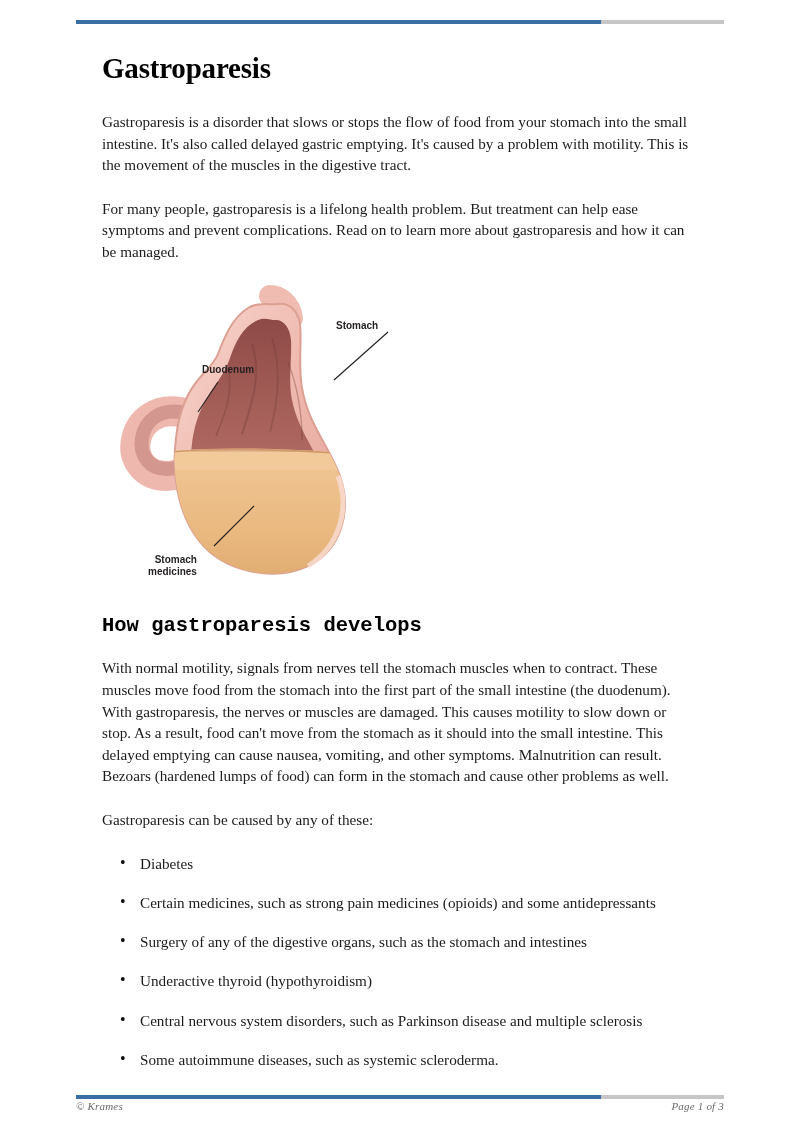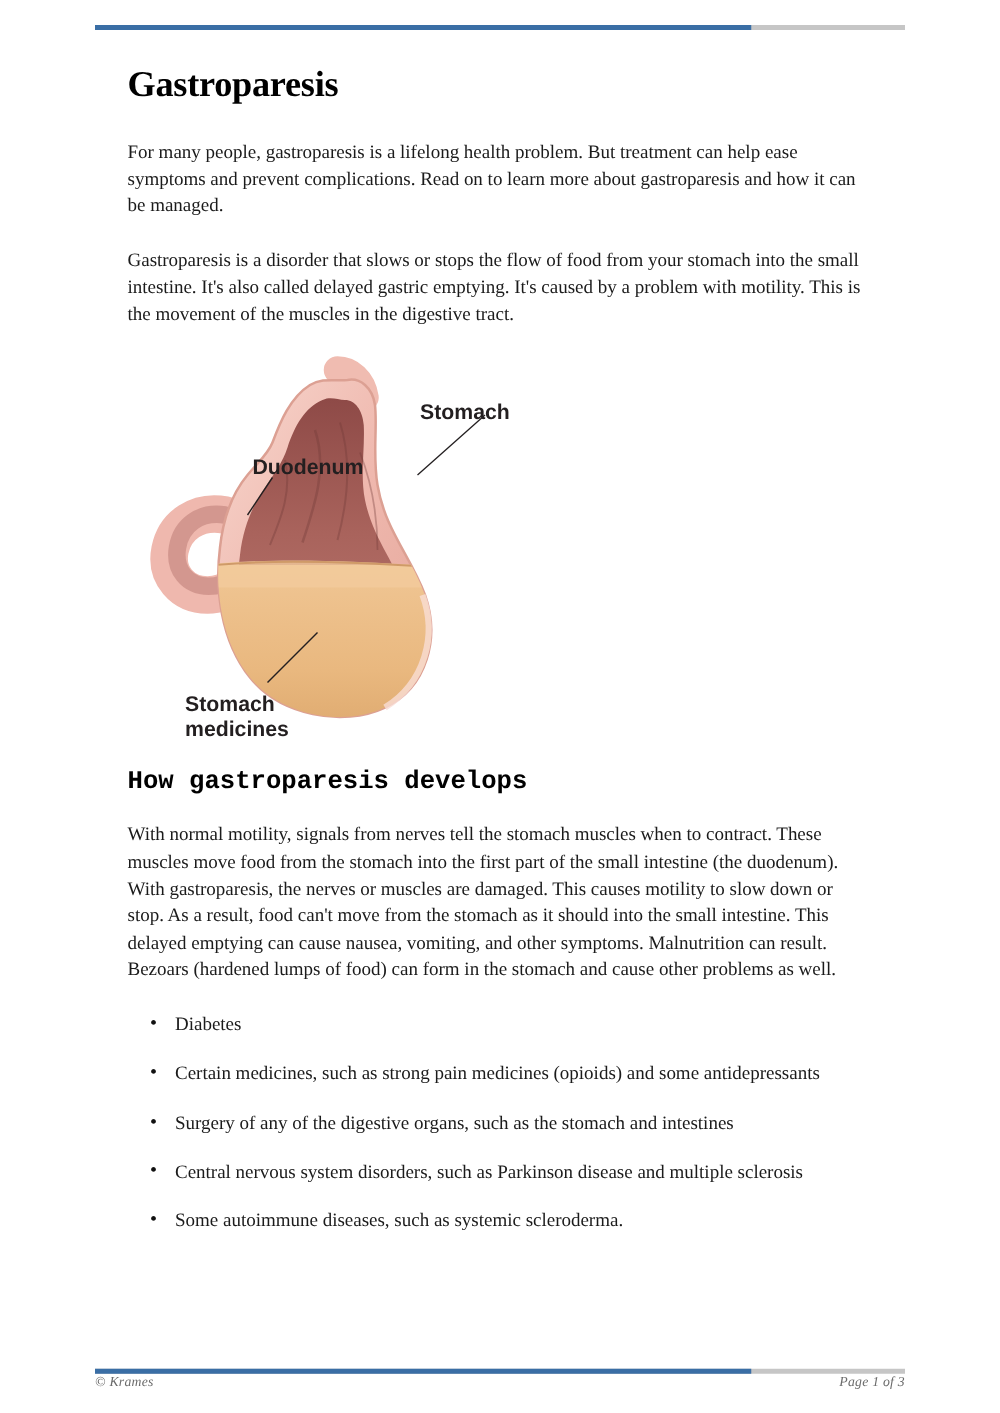--- a/index.html
+++ b/index.html
@@ -128,44 +128,45 @@
   .figure {
     position: relative;
     width: 596px;
     height: 300px;
     margin: 8px 0 4px 0;
   }
   .figure svg { display: block; }
   .fig-label {
     position: absolute;
     font-family: "Liberation Sans", sans-serif;
-    font-size: 17px;
+    font-size: 10px;
     font-weight: bold;
     color: #231f20;
     line-height: 1.15;
+    text-align: right;
   }
   .lbl-stomach { left: 234px; top: 36px; }
   .lbl-duodenum { left: 52px; top: 80px; padding-left: 48px; }
   .lbl-contents { left: 46px; top: 270px; }
 </style>
 </head>
 <body>
 
 <div class="page">
 
   <div class="rule-top">
     <div class="fill"></div>
   </div>
 
   <div class="content">
 
     <h1 class="doc-title">Gastroparesis</h1>
 
+    <p class="body-text">Gastroparesis is a disorder that slows or stops the flow of food from your stomach into the small intestine. It's also called delayed gastric emptying. It's caused by a problem with motility. This is the movement of the muscles in the digestive tract.</p>
     <p class="body-text">For many people, gastroparesis is a lifelong health problem. But treatment can help ease symptoms and prevent complications. Read on to learn more about gastroparesis and how it can be managed.</p>
-    <p class="body-text">Gastroparesis is a disorder that slows or stops the flow of food from your stomach into the small intestine. It's also called delayed gastric emptying. It's caused by a problem with motility. This is the movement of the muscles in the digestive tract.</p>
 
     <div class="figure">
       <svg width="596" height="300" viewBox="0 0 596 300">
         <defs>
           <linearGradient id="liningGrad" x1="0" y1="0" x2="0" y2="1">
             <stop offset="0%" stop-color="#8e4a47"></stop>
             <stop offset="45%" stop-color="#a9635c"></stop>
             <stop offset="100%" stop-color="#bb7b72"></stop>
           </linearGradient>
           <linearGradient id="contentGrad" x1="0" y1="0" x2="0" y2="1">
@@ -254,25 +255,27 @@
       <div class="fig-label lbl-duodenum">Duodenum</div>
       <div class="fig-label lbl-contents">
         <div>Stomach</div>
         <div>medicines</div>
       </div>
     </div>
 
     <h2 class="section-title">How gastroparesis develops</h2>
     <p class="body-text">With normal motility, signals from nerves tell the stomach muscles when to contract. These muscles move food from the stomach into the first part of the small intestine (the duodenum). With gastroparesis, the nerves or muscles are damaged. This causes motility to slow down or stop. As a result, food can't move from the stomach as it should into the small intestine. This delayed emptying can cause nausea, vomiting, and other symptoms. Malnutrition can result. Bezoars (hardened lumps of food) can form in the stomach and cause other problems as well.</p>
 
+    <p class="body-text">Gastroparesis can be caused by any of these:</p>
 
     <ul class="bullets">
       <li>Diabetes</li>
       <li>Certain medicines, such as strong pain medicines (opioids) and some antidepressants</li>
       <li>Surgery of any of the digestive organs, such as the stomach and intestines</li>
+      <li>Underactive thyroid (hypothyroidism)</li>
       <li>Central nervous system disorders, such as Parkinson disease and multiple sclerosis</li>
       <li>Some autoimmune diseases, such as systemic scleroderma.</li>
     </ul>
 
   </div>
 
   <div class="rule-bottom">
     <div class="fill"></div>
   </div>
 

